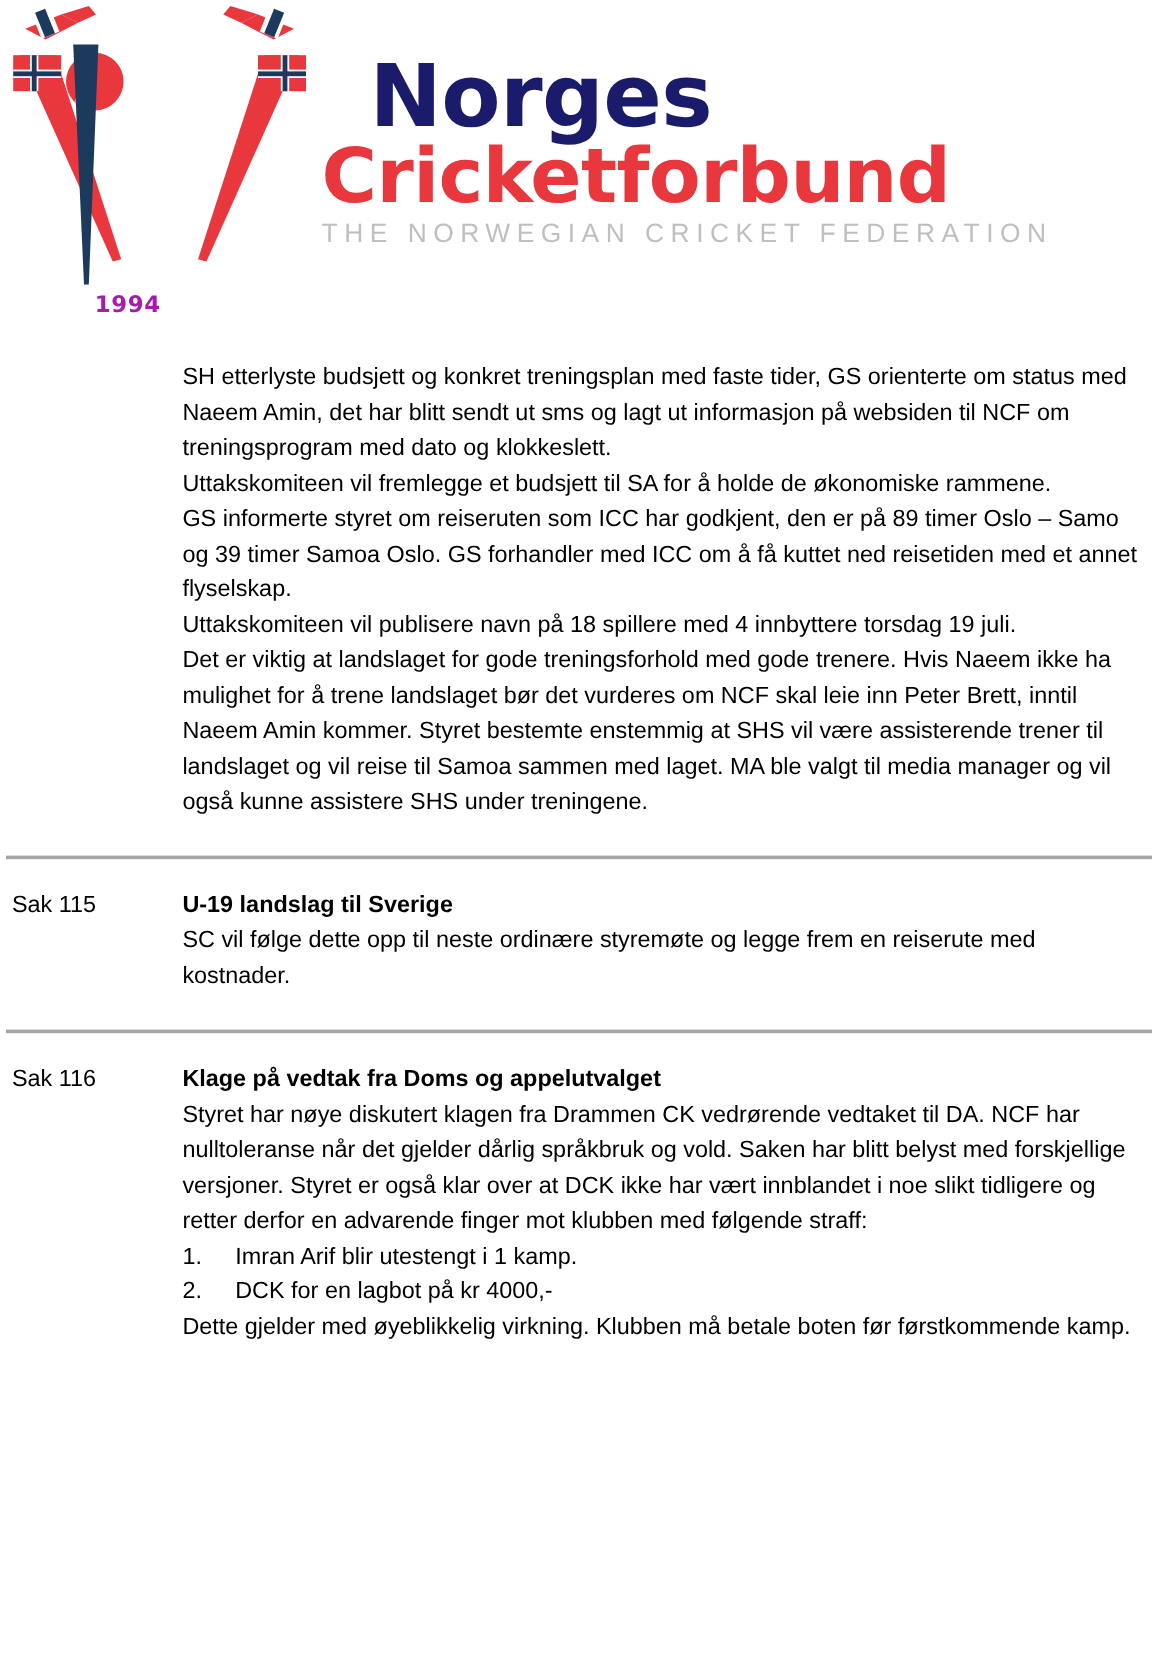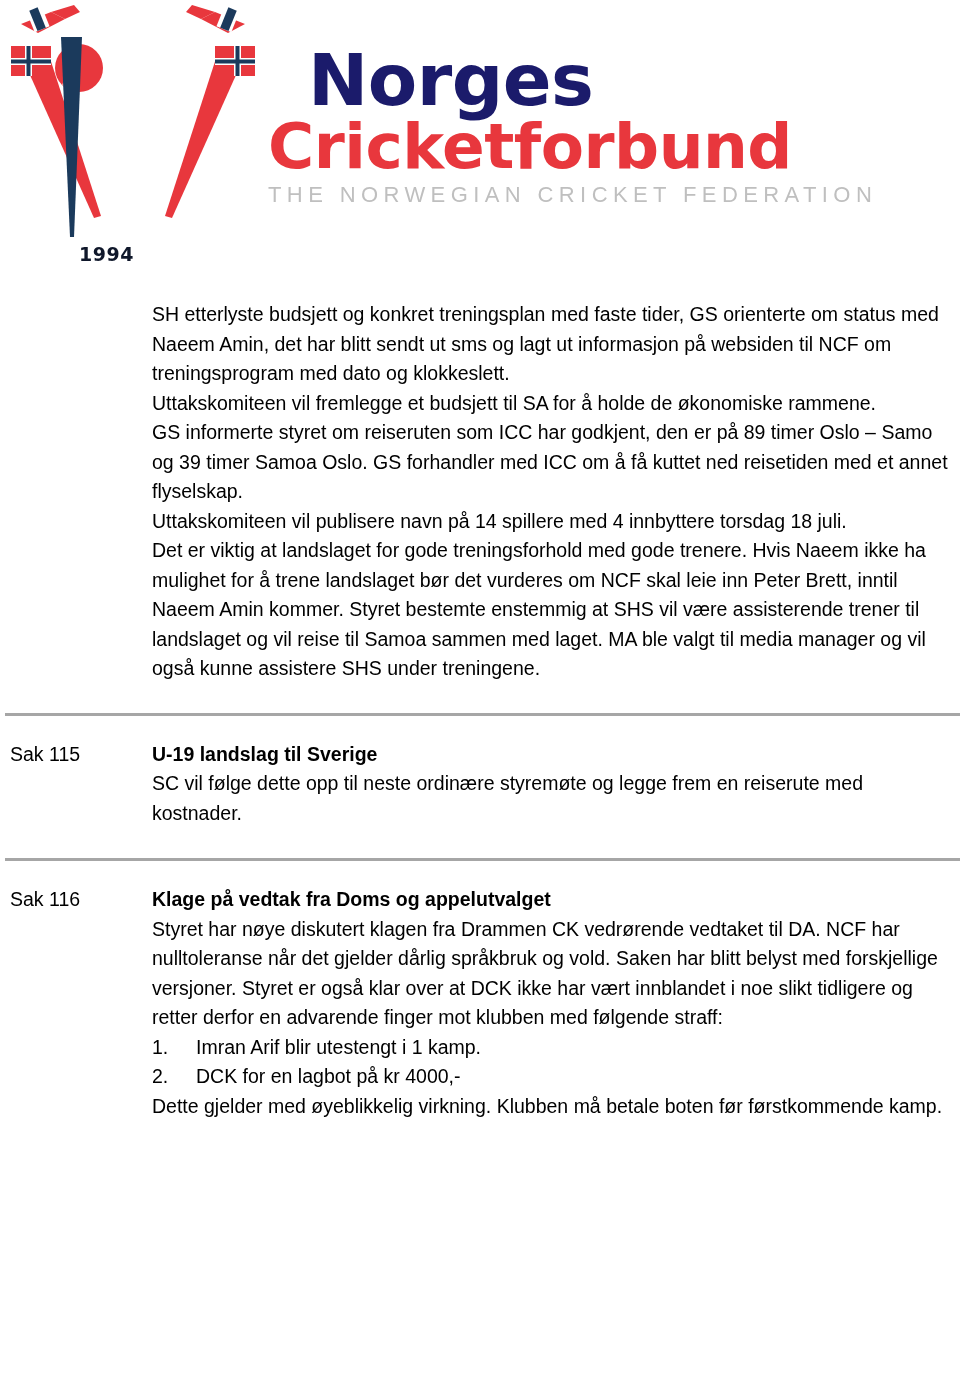--- a/index.html
+++ b/index.html
@@ -65,21 +65,21 @@
     color: #bfbfbf;
     white-space: nowrap;
   }
   .logo-year {
     position: absolute;
     left: 79px;
     top: 243px;
     font-family: "DejaVu Sans", sans-serif;
     font-weight: 700;
     font-size: 19px;
-    color: #0f172a;
+    color: #a21caf;
     letter-spacing: 0.5px;
   }
 
   
   .doc {
     position: relative;
     width: 960px;
     padding: 0;
   }
 
@@ -213,21 +213,21 @@
 
 <div class="doc">
 
   <div class="section intro-block">
     <div class="row">
       <div class="label-col"></div>
       <div class="body-col">
         <p class="para">SH etterlyste budsjett og konkret treningsplan med faste tider, GS orienterte om status med Naeem Amin, det har blitt sendt ut sms og lagt ut informasjon på websiden til NCF om treningsprogram med dato og klokkeslett.</p>
         <p class="para">Uttakskomiteen vil fremlegge et budsjett til SA for å holde de økonomiske rammene.</p>
         <p class="para">GS informerte styret om reiseruten som ICC har godkjent, den er på 89 timer Oslo – Samo og 39 timer Samoa Oslo. GS forhandler med ICC om å få kuttet ned reisetiden med et annet flyselskap.</p>
-        <p class="para">Uttakskomiteen vil publisere navn på 14 spillere med 4 innbyttere torsdag 18 juli.</p>
+        <p class="para">Uttakskomiteen vil publisere navn på 18 spillere med 4 innbyttere torsdag 19 juli.</p>
         <p class="para">Det er viktig at landslaget for gode treningsforhold med gode trenere. Hvis Naeem ikke ha mulighet for å trene landslaget bør det vurderes om NCF skal leie inn Peter Brett, inntil Naeem Amin kommer. Styret bestemte enstemmig at SHS vil være assisterende trener til landslaget og vil reise til Samoa sammen med laget. MA ble valgt til media manager og vil også kunne assistere SHS under treningene.</p>
       </div>
     </div>
   </div>
 
   <div class="spacer-lg"></div>
 
   <hr class="hrule">
   <div class="spacer-md"></div>
 

